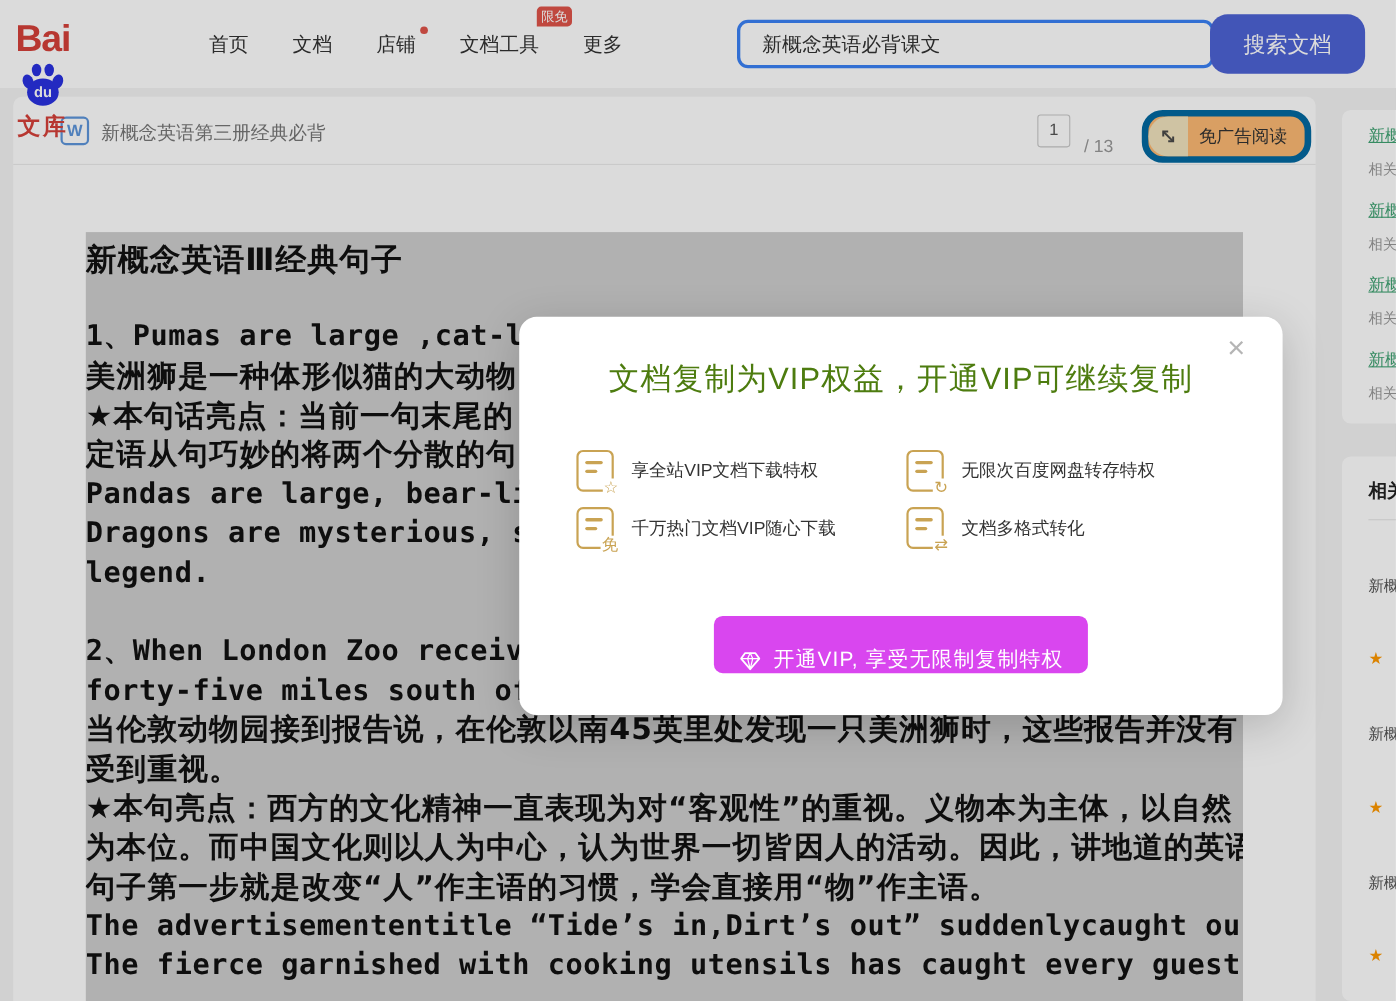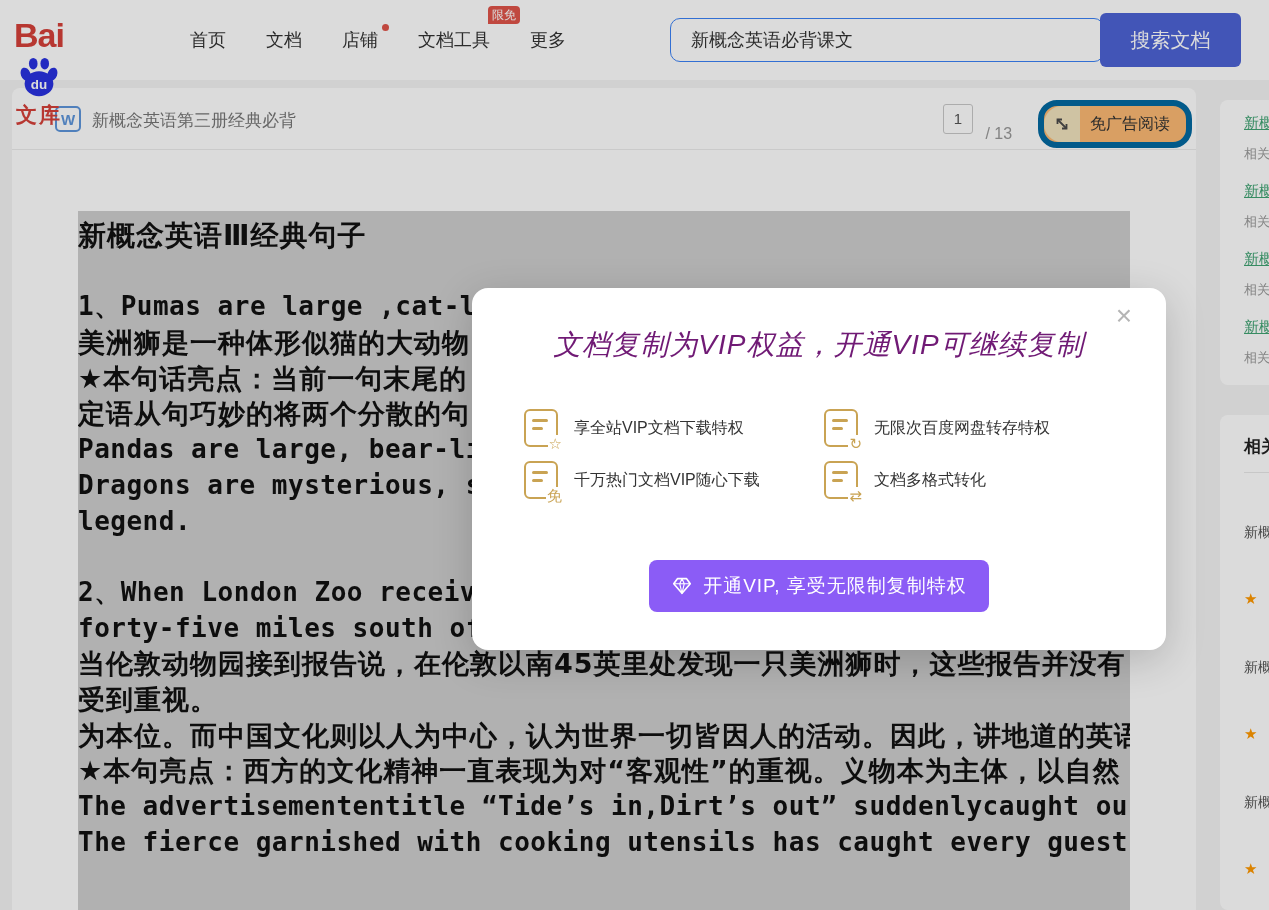--- a/index.html
+++ b/index.html
@@ -11,23 +11,23 @@
   .logo { position:absolute; left:14px; top:16px; display:flex; align-items:center; cursor:pointer;flex-direction:column; }
   .logo-bai { font-size:34px; font-weight:bold; color:#d6413a; letter-spacing:-1px; }
   .logo-paw { width:46px; height:46px; margin:0 1px; }
   .logo-wenku { font-size:21px; font-weight:bold; color:#d6413a; letter-spacing:2px; }
   .nav-menu { position:absolute; left:190px; top:0; height:80px; display:flex; align-items:center; gap:40px; }
   .nav-item { font-size:18px; color:#333; position:relative; cursor:pointer; white-space:nowrap; }
   .nav-dot { position:absolute; top:-4px; right:-11px; width:7px; height:7px; border-radius:50%; background:#e0544a; }
   .nav-badge { position:absolute; top:-22px; right:-30px; background:#e0544a; color:#ffffff; font-size:12px; line-height:1;
                padding:3px 4px; border-radius:4px 4px 4px 0; }
   .search-wrap { position:absolute; left:670px; top:13px; }
-  .search-input { position:absolute; left:0; top:5px; width:434px; height:44px; border:1px solid #3b82f6; border-radius:10px;
+  .search-input { position:absolute; left:0; top:5px; width:434px; height:44px; border:3px solid #3b82f6; border-radius:10px;
                   background:#fff; font-size:18px; color:#333; padding:0 20px; outline:none; font-family:"Liberation Sans",sans-serif; }
-  .search-btn { position:absolute; left:430px; top:0; width:141px; height:54px; border:none; border-radius:6px;
+  .search-btn { position:absolute; left:430px; top:0; width:141px; height:54px; border:none; border-radius:16px;
                 background:#4d63d6; color:#fff; font-size:20px; cursor:pointer; font-family:"Liberation Sans",sans-serif; }
 
   
   .reader-card { position:absolute; left:12px; top:88px; width:1184px; height:822px; background:#fff; border-radius:8px 8px 0 0; }
   .title-bar { position:relative; height:62px; border-bottom:1px solid #ececec; }
   .wicon { position:absolute; left:43px; top:18px; width:26px; height:26px; border:2px solid #5e96db; border-radius:5px;
            color:#5e96db; font-size:15px; font-weight:bold; text-align:center; line-height:23px; }
   .doc-title { position:absolute; left:80px; top:21px; font-size:17px; color:#777; }
   .pagebox { position:absolute; left:931px; top:16px; width:30px; height:30px; border:1px solid #c9c9c9; border-radius:3px;
              background:#fff; font-size:15px; color:#555; text-align:center; line-height:28px; }
@@ -56,31 +56,31 @@
   .sb-div { width:150px; height:1px; background:#e8e8e8; margin-top:14px; }
   .rd-title { font-size:14px; color:#555; margin-top:46px; line-height:27px; white-space:pre-line; cursor:pointer; }
   .rd-stars { font-size:15px; color:#ff9900; margin-top:44px; white-space:nowrap; }
 
   
   .dim-overlay { position:absolute; left:0; top:0; width:1269px; height:910px; background:rgba(0,0,0,0.14); z-index:50; }
   .modal { position:absolute; left:472px; top:288px; width:694px; height:362px; background:#fff; border-radius:16px;
            z-index:60; box-shadow:0 10px 40px rgba(0,0,0,0.18); }
   .modal-close { position:absolute; top:14px; right:34px; font-size:28px; color:#b5b5b5; line-height:1; cursor:pointer;
                  background:none; border:none; font-family:"Liberation Sans",sans-serif; }
-  .modal-title { margin-top:38px; text-align:center; font-size:28px; color:#701a75; letter-spacing:1px;font-style:italic; }
+  .modal-title { margin-top:38px; text-align:center; font-size:28px; color:#4d7c0f; letter-spacing:1px; }
   .features { margin:40px 0 0 52px; display:grid; grid-template-columns:300px 300px; row-gap:4px; }
   .feature { display:flex; align-items:center; gap:16px; height:48px; }
   .ficon { position:relative; width:34px; height:38px; border:2px solid #c9a353; border-radius:6px; flex:0 0 auto; }
   .ficon i { position:absolute; left:6px; height:3px; background:#c9a353; border-radius:2px; }
   .ficon .l1 { top:8px; width:16px; }
   .ficon .l2 { top:16px; width:11px; }
   .fbadge { position:absolute; right:-7px; bottom:-7px; font-size:15px; line-height:1; color:#c9a353; background:#fff; padding:1px; }
   .flabel { font-size:16px; color:#333; white-space:nowrap; }
-  .cta-btn { display:flex; align-items:center; justify-content:center; gap:10px; margin:56px auto 0; width:340px; height:52px;
-             border:none; border-radius:8px; background:#8b5cf6; color:#fff; font-size:19px; cursor:pointer;
+  .cta-btn { display:flex; align-items:flex-end; justify-content:center; gap:10px; margin:56px auto 0; width:340px; height:52px;
+             border:none; border-radius:8px; background:#d946ef; color:#fff; font-size:19px; cursor:pointer;
              font-family:"Liberation Sans",sans-serif; letter-spacing:1px; }
 </style>
 </head>
 <body>
 
 <header class="nav">
   <div class="logo">
     <span class="logo-bai">Bai</span>
     <svg class="logo-paw" viewBox="0 0 48 48">
       <ellipse cx="24" cy="30" rx="15" ry="13" fill="#2932e1"></ellipse>
@@ -137,22 +137,23 @@
     <div class="dline cjk">★本句话亮点：当前一句末尾的</div>
     <div class="dline cjk">定语从句巧妙的将两个分散的句</div>
     <div class="dline">Pandas are large, bear-like</div>
     <div class="dline">Dragons are mysterious, sna</div>
     <div class="dline">legend.</div>
     <div class="dline"></div>
     <div class="dline">2、When London Zoo received r</div>
     <div class="dline">forty-five miles south of L</div>
     <div class="dline cjk">当伦敦动物园接到报告说，在伦敦以南45英里处发现一只美洲狮时，这些报告并没有</div>
     <div class="dline cjk">受到重视。</div>
+    <div class="dline cjk">★本句亮点：西方的文化精神一直表现为对“客观性”的重视。义物本为主体，以自然</div>
     <div class="dline cjk">为本位。而中国文化则以人为中心，认为世界一切皆因人的活动。因此，讲地道的英语</div>
-    <div class="dline cjk">★本句亮点：西方的文化精神一直表现为对“客观性”的重视。义物本为主体，以自然</div>
+    <div class="dline cjk">句子第一步就是改变“人”作主语的习惯，学会直接用“物”作主语。</div>
     <div class="dline">The advertisemententitle “Tide’s in,Dirt’s out” suddenlycaught our eyes.</div>
     <div class="dline">The fierce garnished with cooking utensils has caught every guest’s attention.</div>
   </div>
 </section>
 
 <aside class="sb-card sb-reco">
   <div class="sb-reco-item">
     <a class="sb-link">新概</a>
     <div class="sb-desc">相关</div>
   </div>

